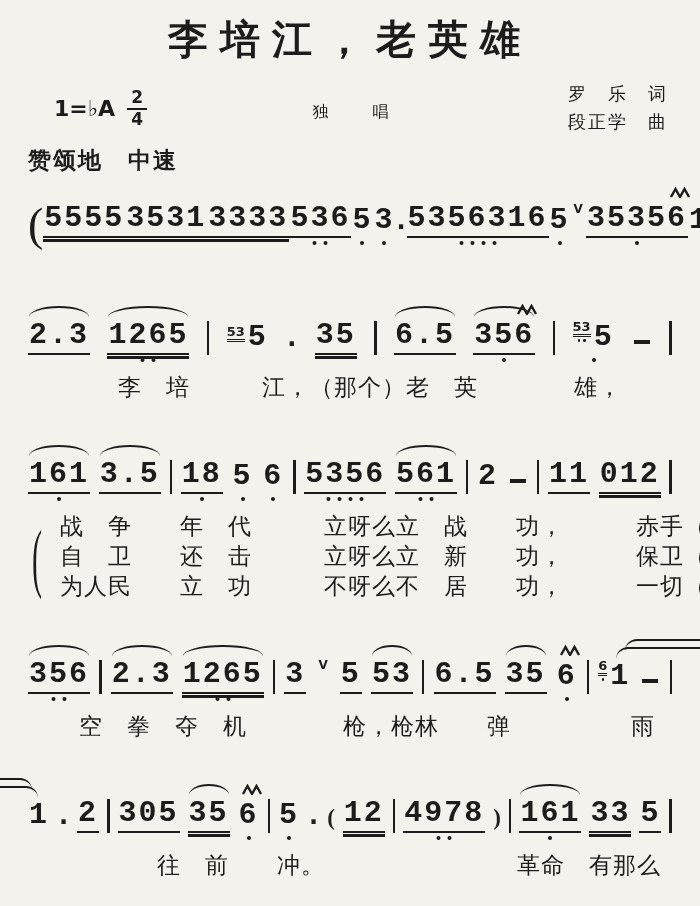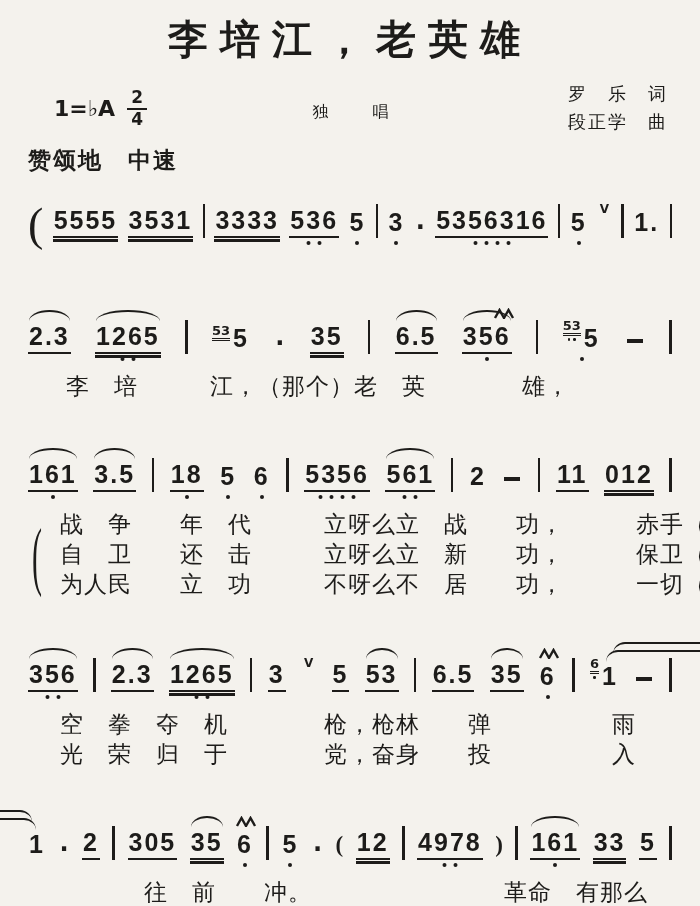--- a/index.html
+++ b/index.html
@@ -15,21 +15,21 @@
   .ts-den{padding-top:1px;}
   .solo{font-size:16px;letter-spacing:14px;margin-top:8px;}
   .credits{font-size:18px;text-align:right;line-height:1.55;letter-spacing:2px;}
   .tempo{font-size:23px;font-weight:bold;letter-spacing:2px;margin:8px 0 0 2px;}
   
   #score{margin-top:2px;}
   .system{margin-bottom:32px;}
   .system:nth-child(1){margin-bottom:42px;}
   .music-row{display:flex;justify-content:space-between;align-items:flex-end;padding:24px 2px 16px;}
   .tok{position:relative;display:inline-flex;align-items:flex-end;}
-  .num{position:relative;font-family:Liberation Sans, sans-serif;font-weight:700;font-size:25px;
+  .num{position:relative;font-family:Liberation Mono, monospace;font-weight:700;font-size:30px;
        line-height:1;letter-spacing:2px;padding:0 1px 3px;}
   .b1 .num{border-bottom:2.5px solid #1d1c1a;}
   .b2 .num{border-bottom:2.5px solid #1d1c1a;}
   .b2 .num::after{content:'';position:absolute;left:0;right:0;bottom:-6px;height:2.5px;background:#1d1c1a;}
   .dots{position:absolute;top:100%;margin-top:3px;left:50%;transform:translateX(-50%);display:flex;gap:7px;}
   .dots i{width:4px;height:4px;border-radius:50%;background:#1d1c1a;}
   .arc{position:absolute;bottom:calc(100% + 3px);left:1px;right:1px;height:9px;
        border-top:2.5px solid #1d1c1a;border-radius:50% 50% 0 0/100% 100% 0 0;}
   .trill{position:absolute;bottom:calc(100% + 5px);right:-4px;width:23px;height:11px;}
   .trill svg{display:block;}
@@ -44,21 +44,21 @@
             border-bottom:3px double #1d1c1a;padding-bottom:1px;}
   .gdots{display:flex;gap:3px;margin-top:2px;}
   .gdots i{width:2.5px;height:2.5px;border-radius:50%;background:#1d1c1a;}
   .breath{font-family:"DejaVu Sans",sans-serif;font-weight:700;font-size:12px;margin:0 3px 22px;}
   .sep{font-family:"DejaVu Sans",sans-serif;font-weight:700;font-size:24px;margin:0 1px;padding-bottom:3px;}
   .bar{width:2.5px;height:34px;background:#1d1c1a;}
   .bigparen{font-size:46px;line-height:30px;font-weight:400;transform:translateY(2px);}
   .paren-sm{font-size:23px;font-weight:bold;padding-bottom:2px;}
   .dashline{width:16px;height:3.5px;background:#1d1c1a;margin:0 2px 11px;}
   
-  .verses{position:relative;margin-top:2px;padding-left:34px;}
+  .verses{position:relative;margin-top:2px;padding-left:34px;text-align:center;}
   .lyric{font-size:23px;line-height:30px;white-space:pre;letter-spacing:1px;}
   .vbrace{position:absolute;left:6px;top:12px;font-size:30px;line-height:66px;
           transform:scaleY(2.55);transform-origin:center;font-weight:400;}
   .system:nth-child(2) .verses{padding-left:40px;}
   .system:nth-child(5) .verses{padding-left:118px;}
 </style>
 </head>
 <body>
 
 <div class="page">
@@ -123,20 +123,31 @@
             </span>
           </span>
           <span class="bar"></span>
           <span class="tok">
             <span class="num">5</span>
             <span class="dots">
               <i></i>
             </span>
           </span>
           <span class="breath">V</span>
+          <span class="tok b1">
+            <span class="num b1">35356</span>
+            <span class="dots">
+              <i></i>
+            </span>
+            <span class="trill">
+              <svg width="23" height="11" viewBox="0 0 23 11">
+                <path d="M2 10 L6.5 2 L11 10 L15.5 2 L20 10" fill="none" stroke="#1d1c1a" stroke-width="2.4"></path>
+              </svg>
+            </span>
+          </span>
           <span class="bar"></span>
           <span class="tok">
             <span class="num">1.</span>
           </span>
           <span class="bar"></span>
         </div>
       </div>
       <div class="system">
         <div class="music-row">
           <span class="tok b1">
@@ -341,21 +352,20 @@
             <span class="tie tie-r1"></span>
             <span class="tie tie-r2"></span>
           </span>
           <span class="tok">
             <span class="dashline"></span>
           </span>
           <span class="bar"></span>
         </div>
         <div class="verses">
           <div class="lyric">空　拳　夺　机　　　　枪，枪林　　弹　　　　　雨</div>
-          <div class="lyric">光　荣　归　于　　　　党，奋身　　投　　　　　入</div>
         </div>
       </div>
       <div class="system">
         <div class="music-row">
           <span class="tok">
             <span class="num">1</span>
             <span class="tie tie-l1"></span>
             <span class="tie tie-l2"></span>
           </span>
           <span class="sep">.</span>

